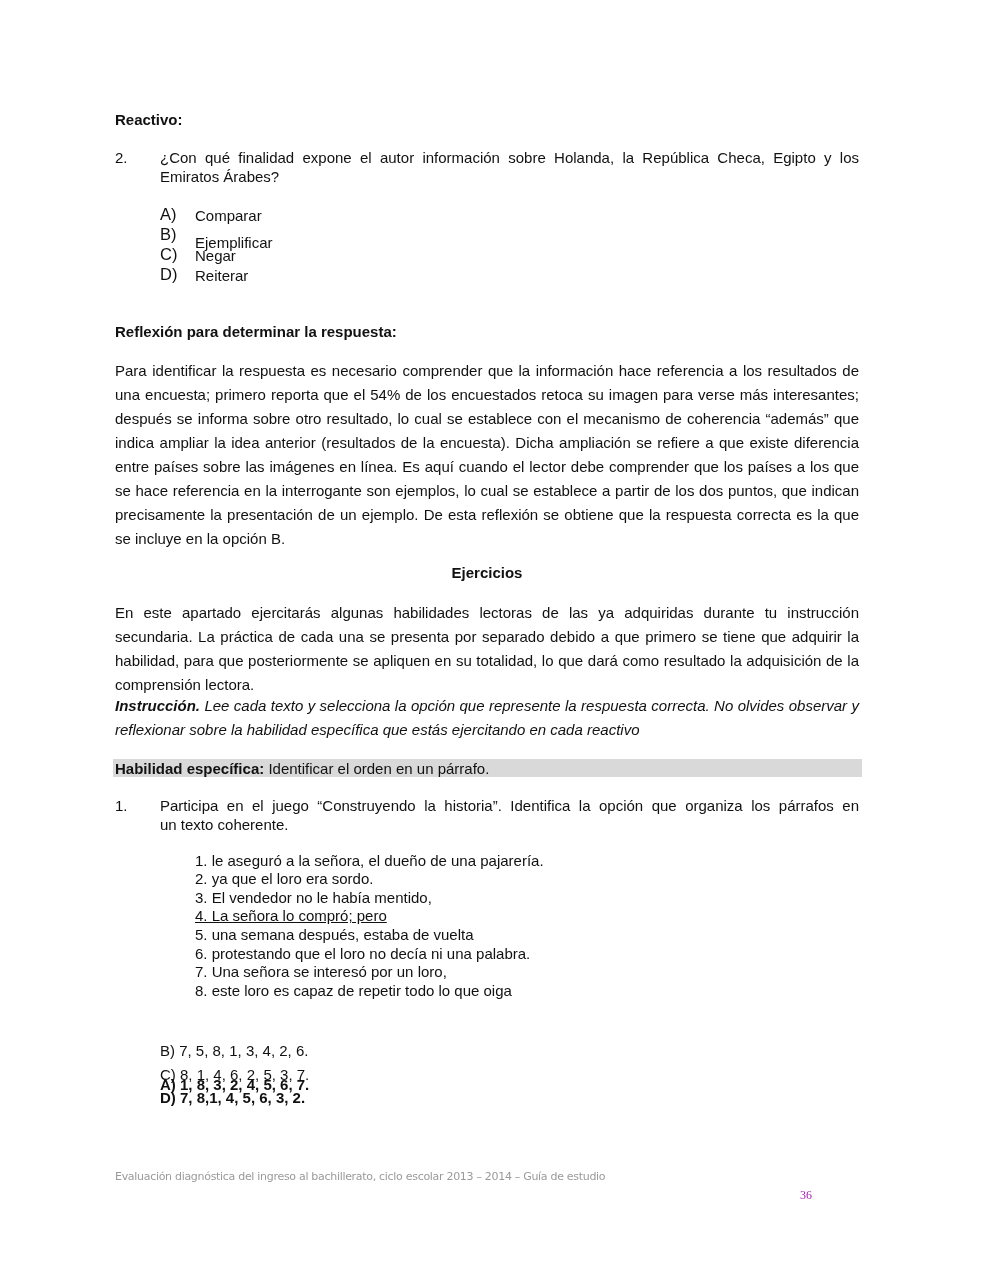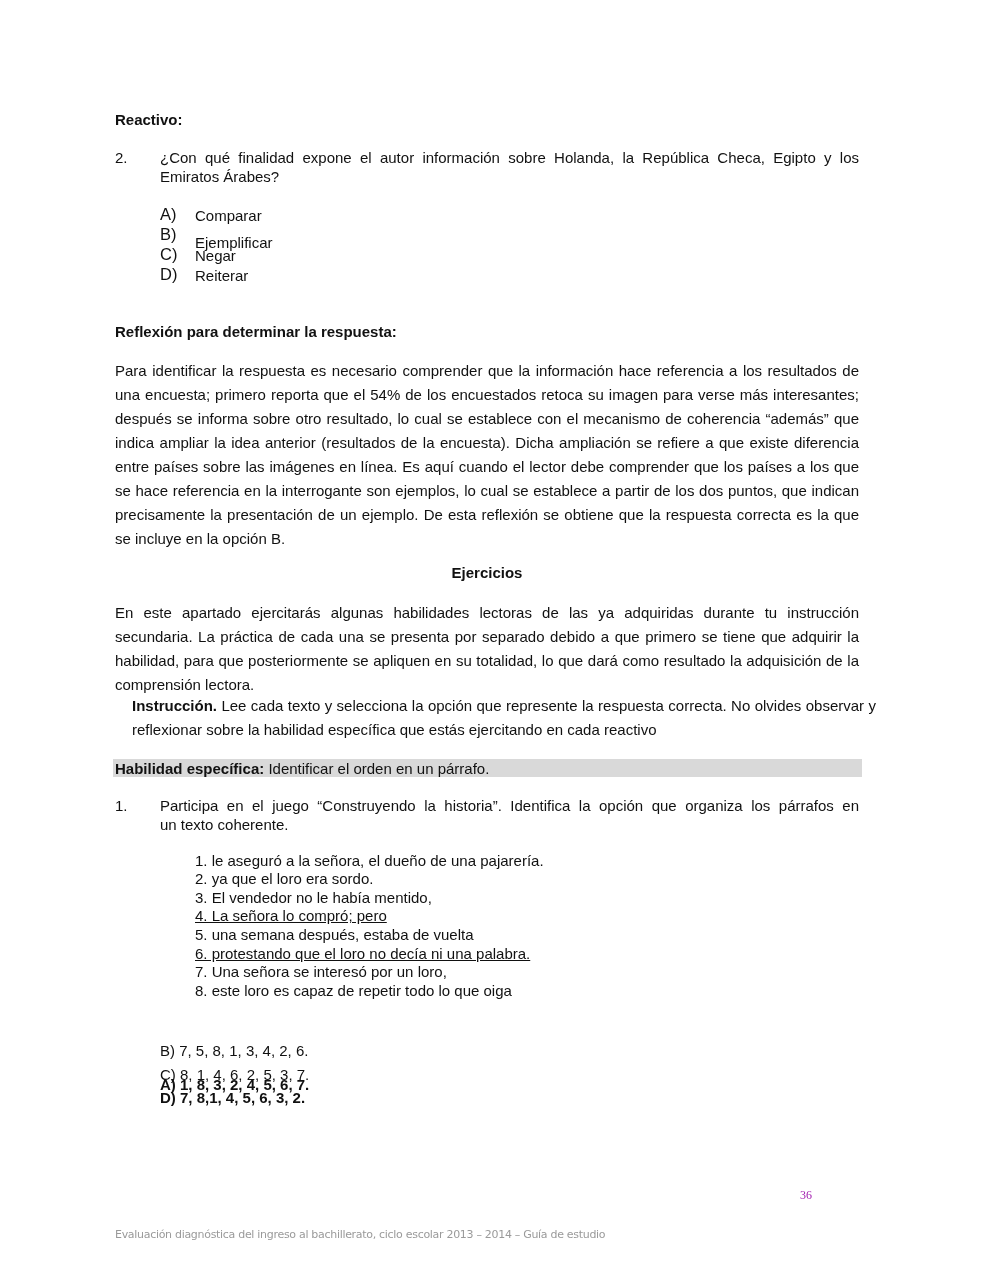--- a/index.html
+++ b/index.html
@@ -5,21 +5,21 @@
   html, body { margin: 0; padding: 0; background: #ffffff; }
   body { width: 990px; height: 1280px; position: relative; overflow: hidden;
          font-family: "Liberation Sans", sans-serif; color: #111; font-size: 15px; }
   .abs { position: absolute; }
   .bold { font-weight: bold; }
   .just { text-align: justify; text-align-last: left; line-height: 24px; }
   .opt-letter { position: absolute; left: 160px; font-size: 16.5px; }
   .opt-text { position: absolute; left: 195px; }
   .line { position: absolute; white-space: nowrap; }
   .hab-bar { position: absolute; left: 113px; top: 759px; width: 749px; height: 18px; background: #d9d9d9; }
-  .footer { position: absolute; top: 1228px; left: 115px; font-size: 11px; color: #9a9a9a; font-family: "DejaVu Sans", sans-serif; letter-spacing: -0.3px; }
+  .footer { position: absolute; top: 1170px; left: 115px; font-size: 11px; color: #9a9a9a; font-family: "DejaVu Sans", sans-serif; letter-spacing: -0.3px; }
   .pagenum { position: absolute; top: 1188px; left: 800px; font-size: 12px; color: #a21caf; font-family: Liberation Serif, serif; }
 </style>
 </head>
 <body>
 
 <div>
 
   <div class="abs bold" style="left:115px; top:111px;">Reactivo:</div>
   <div class="abs" style="left:115px; top:149px;">2.</div>
   <div class="line" style="left:160px; top:149px; width:699px; text-align:justify; text-align-last:justify;">¿Con qué finalidad expone el autor información sobre Holanda, la República Checa, Egipto y los</div>
@@ -42,40 +42,40 @@
       <span class="opt-letter" style="top:265px;">D)</span>
       <span class="opt-text" style="top:267px;">Reiterar</span>
     </div>
   </div>
 
   <div class="abs bold" style="left:115px; top:323px;">Reflexión para determinar la respuesta:</div>
   <div class="abs just" style="left:115px; top:359px; width:744px;">Para identificar la respuesta es necesario comprender que la información hace referencia a los resultados de una encuesta; primero reporta que el 54% de los encuestados retoca su imagen para verse más interesantes; después se informa sobre otro resultado, lo cual se establece con el mecanismo de coherencia “además” que indica ampliar la idea anterior (resultados de la encuesta). Dicha ampliación se refiere a que existe diferencia entre países sobre las imágenes en línea. Es aquí cuando el lector debe comprender que los países a los que se hace referencia en la interrogante son ejemplos, lo cual se establece a partir de los dos puntos, que indican precisamente la presentación de un ejemplo. De esta reflexión se obtiene que la respuesta correcta es la que se incluye en la opción B.</div>
 
   <div class="abs bold" style="left:0; width:974px; top:564px; text-align:center;">Ejercicios</div>
   <div class="abs just" style="left:115px; top:601px; width:744px;">En este apartado ejercitarás algunas habilidades lectoras de las ya adquiridas durante tu instrucción secundaria. La práctica de cada una se presenta por separado debido a que primero se tiene que adquirir la habilidad, para que posteriormente se apliquen en su totalidad, lo que dará como resultado la adquisición de la comprensión lectora.</div>
-  <div class="abs just" style="left:132px; top:694px; width:744px;">
+  <div class="abs just" style="left:115px; top:694px; width:744px;font-style:italic;">
     <span class="bold">Instrucción.</span><span> Lee cada texto y selecciona la opción que represente la respuesta correcta. No olvides observar y reflexionar sobre la habilidad específica que estás ejercitando en cada reactivo</span>
   </div>
 
   <div class="hab-bar"></div>
   <div class="line" style="left:115px; top:760px;text-align:center;">
     <span class="bold">Habilidad específica:</span><span> Identificar el orden en un párrafo.</span>
   </div>
 
   <div class="abs" style="left:115px; top:797px;">1.</div>
   <div class="line" style="left:160px; top:797px; width:699px; text-align:justify; text-align-last:justify;">Participa en el juego “Construyendo la historia”. Identifica la opción que organiza los párrafos en</div>
   <div class="line" style="left:160px; top:816px;">un texto coherente.</div>
 
   <div>
     <div class="line" style="left:195px; top:852px;">1. le aseguró a la señora, el dueño de una pajarería.</div>
     <div class="line" style="left:195px; top:870px;">2. ya que el loro era sordo.</div>
     <div class="line" style="left:195px; top:889px;">3. El vendedor no le había mentido,</div>
     <div class="line" style="left:195px; top:907px;text-decoration:underline;">4. La señora lo compró; pero</div>
     <div class="line" style="left:195px; top:926px;">5. una semana después, estaba de vuelta</div>
-    <div class="line" style="left:195px; top:945px;text-decoration:underline;">6. protestando que el loro no decía ni una palabra.</div>
+    <div class="line" style="left:195px; top:945px;">6. protestando que el loro no decía ni una palabra.</div>
     <div class="line" style="left:195px; top:963px;">7. Una señora se interesó por un loro,</div>
     <div class="line" style="left:195px; top:982px;">8. este loro es capaz de repetir todo lo que oiga</div>
   </div>
 
   <div>
     <div class="line" style="left:160px; top:1076px;font-weight:bold;">A) 1, 8, 3, 2, 4, 5, 6, 7.</div>
     <div class="line" style="left:160px; top:1042px;">B) 7, 5, 8, 1, 3, 4, 2, 6.</div>
     <div class="line" style="left:160px; top:1066px;">C) 8, 1, 4, 6, 2, 5, 3, 7.</div>
     <div class="line" style="left:160px; top:1089px;font-weight:bold;">D) 7, 8,1, 4, 5, 6, 3, 2.</div>
   </div>

